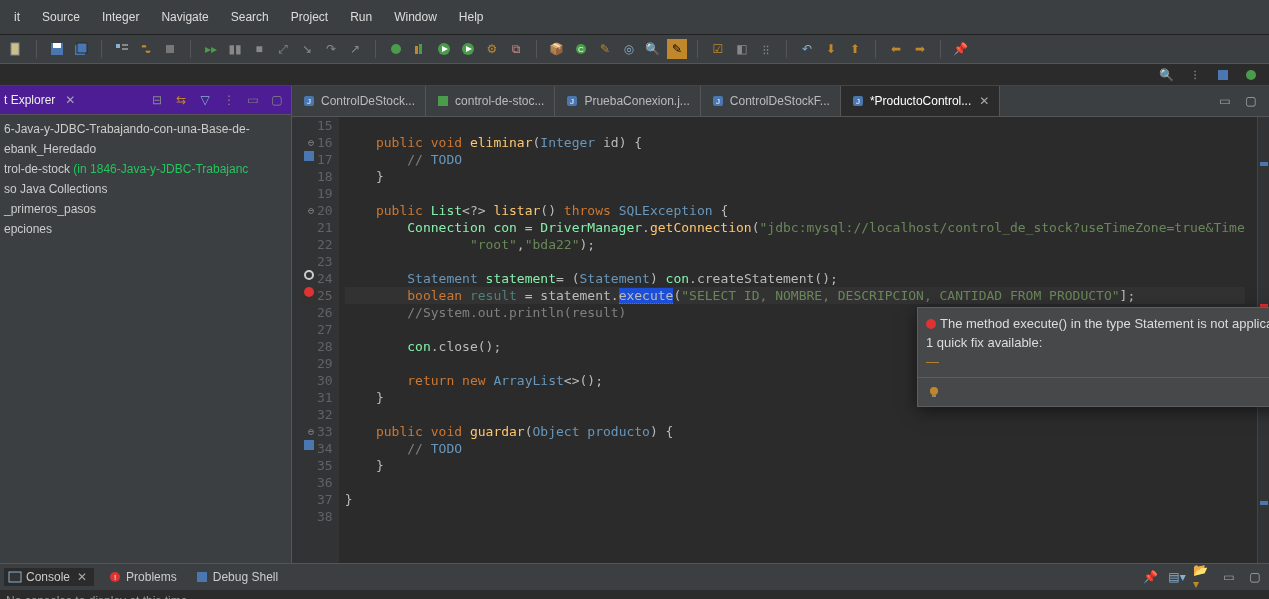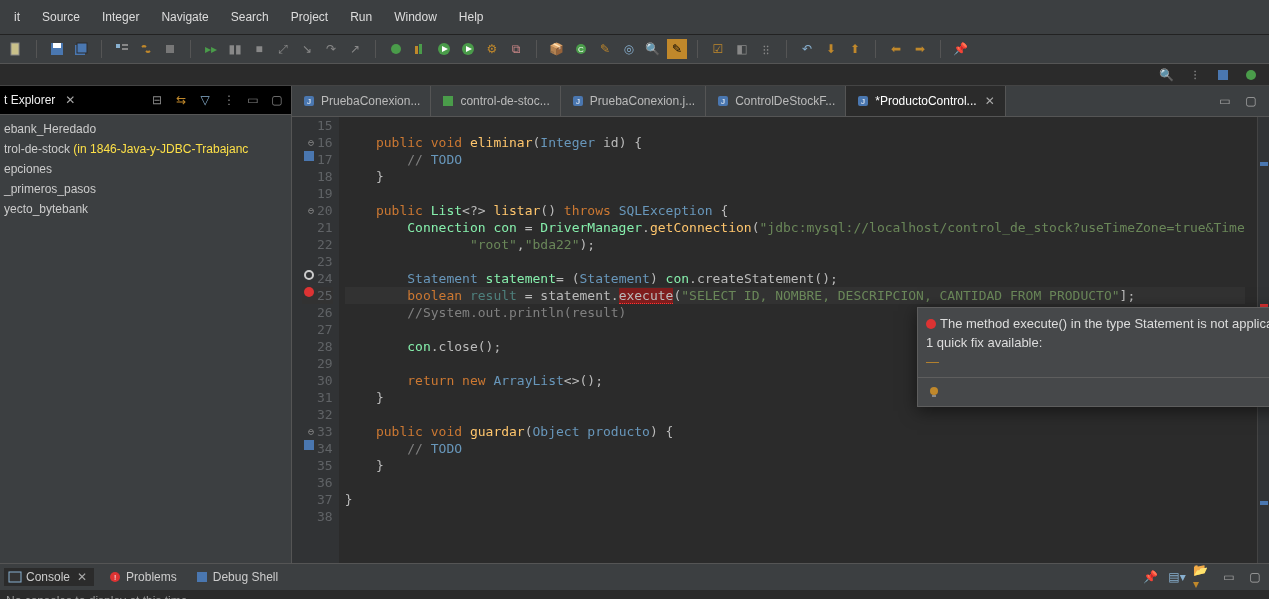--- a/index.html
+++ b/index.html
@@ -69,21 +69,21 @@
   border-right: 1px solid #555;
   display: flex;
   flex-direction: column;
 }
 .sidebar-header {
   display: flex;
   align-items: center;
   padding: 4px;
   gap: 6px;
   border-bottom: 1px solid #555;
-  background: #000000;
+  background: #4c1d95;
 }
 .sidebar-title {
   color: #eee;
   font-size: 12px;
   white-space: nowrap;
 }
 .sidebar-header .sb-icons {
   display: flex;
   gap: 4px;
   margin-left: auto;
@@ -96,21 +96,21 @@
 .sidebar-body {
   padding-top: 4px;
   overflow: hidden;
 }
 .tree-item {
   padding: 3px 4px;
   color: #ccc;
   white-space: nowrap;
   cursor: pointer;
 }
-.tree-item .dim { color: #fde047; }
+.tree-item .dim { color: #22c55e; }
 .editor-area {
   flex: 1;
   display: flex;
   flex-direction: column;
   overflow: hidden;
 }
 .tabs {
   display: flex;
   background: #3c3f41;
   border-bottom: 1px solid #555;
@@ -172,21 +172,21 @@
   line-height: 17px;
 }
 .hl-selected { background: #323232; }
 .k-key { color: #cc7832; }
 .k-type { color: #86efac; }
 .k-id { color: #6897bb; }
 .k-string { color: #6a8759; }
 .k-comment { color: #808080; }
 .k-method { color: #ffc66d; }
 .k-class { color: #4e807d; }
-.k-err { background: #7f1d1d; border-bottom: 1px dotted #f33; }
+.k-err { background: #1d4ed8; border-bottom: 1px dotted #f33; }
 .hover-popup {
   position: absolute;
   left: 625px;
   top: 190px;
   width: 613px;
   background: #46484a;
   border: 1px solid #5e5e5e;
   color: #ddd;
   font-family: sans-serif;
   font-size: 13px;
@@ -384,38 +384,39 @@
       <div class="sb-icons">
         <span class="tbtn" style="color:#888">⊟</span>
         <span class="tbtn" style="color:#c0882b">⇆</span>
         <span class="tbtn" style="color:#88b0d0">▽</span>
         <span class="tbtn" style="color:#888">⋮</span>
         <span class="tbtn" style="color:#888">▭</span>
         <span class="tbtn" style="color:#888">▢</span>
       </div>
     </div>
     <div class="sidebar-body">
+      <div class="tree-item"><span>6-Java-y-JDBC-Trabajando-con-una-Base-de-</span><span class="dim"></span></div>
       <div class="tree-item"><span>ebank_Heredado</span><span class="dim"></span></div>
       <div class="tree-item"><span>trol-de-stock</span><span class="dim"> (in 1846-Java-y-JDBC-Trabajanc</span></div>
+      <div class="tree-item"><span>so Java Collections</span><span class="dim"></span></div>
+      <div class="tree-item"><span>_primeros_pasos</span><span class="dim"></span></div>
       <div class="tree-item"><span>epciones</span><span class="dim"></span></div>
-      <div class="tree-item"><span>_primeros_pasos</span><span class="dim"></span></div>
-      <div class="tree-item"><span>yecto_bytebank</span><span class="dim"></span></div>
     </div>
   </div>
 
   <div class="editor-area">
     <div class="tabs">
       <div class="tab">
         <span class="tab-icon">
             <svg viewBox="0 0 14 14">
               <rect x="2" y="2" width="10" height="10" rx="2" fill="#4a77b0"></rect>
               <text x="7" y="10" font-size="8" fill="#fff" text-anchor="middle">J</text>
             </svg>
           </span>
-        <span>PruebaConexion...</span>
+        <span>ControlDeStock...</span>
       </div>
       <div class="tab">
         <span class="tab-icon">
             <svg viewBox="0 0 14 14">
               <rect x="2" y="2" width="10" height="10" fill="#4a9c4a"></rect>
             </svg>
           </span>
         <span>control-de-stoc...</span>
       </div>
       <div class="tab">

